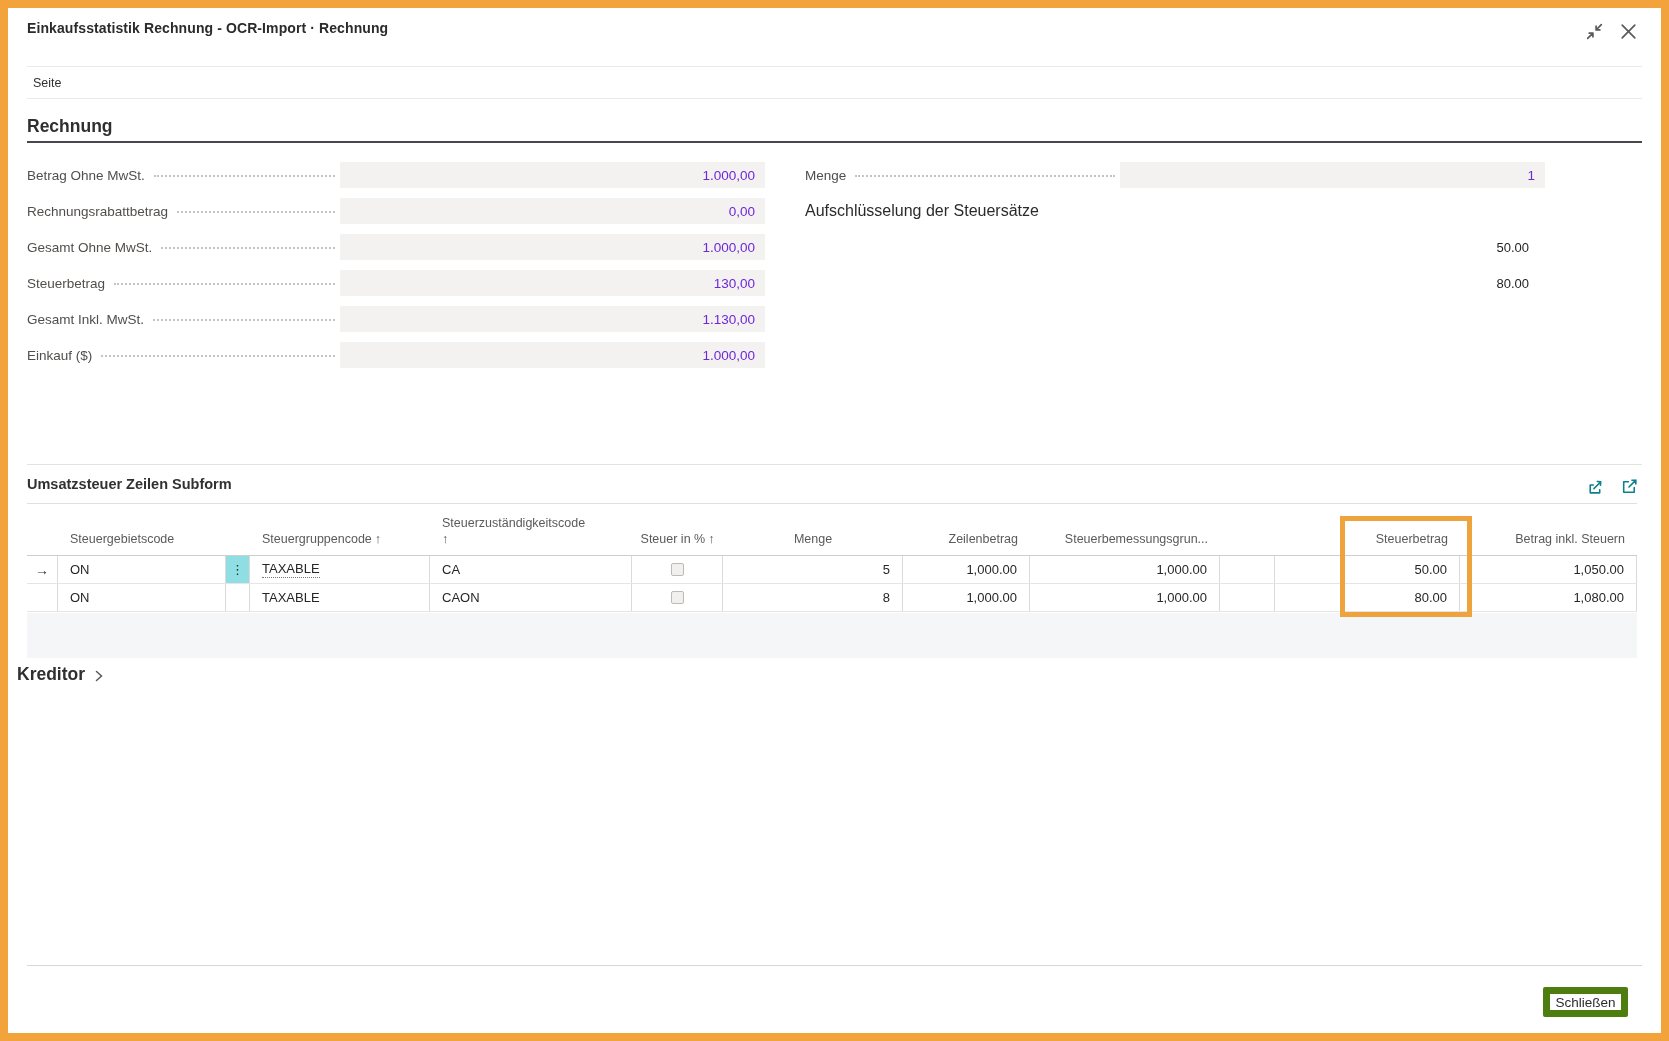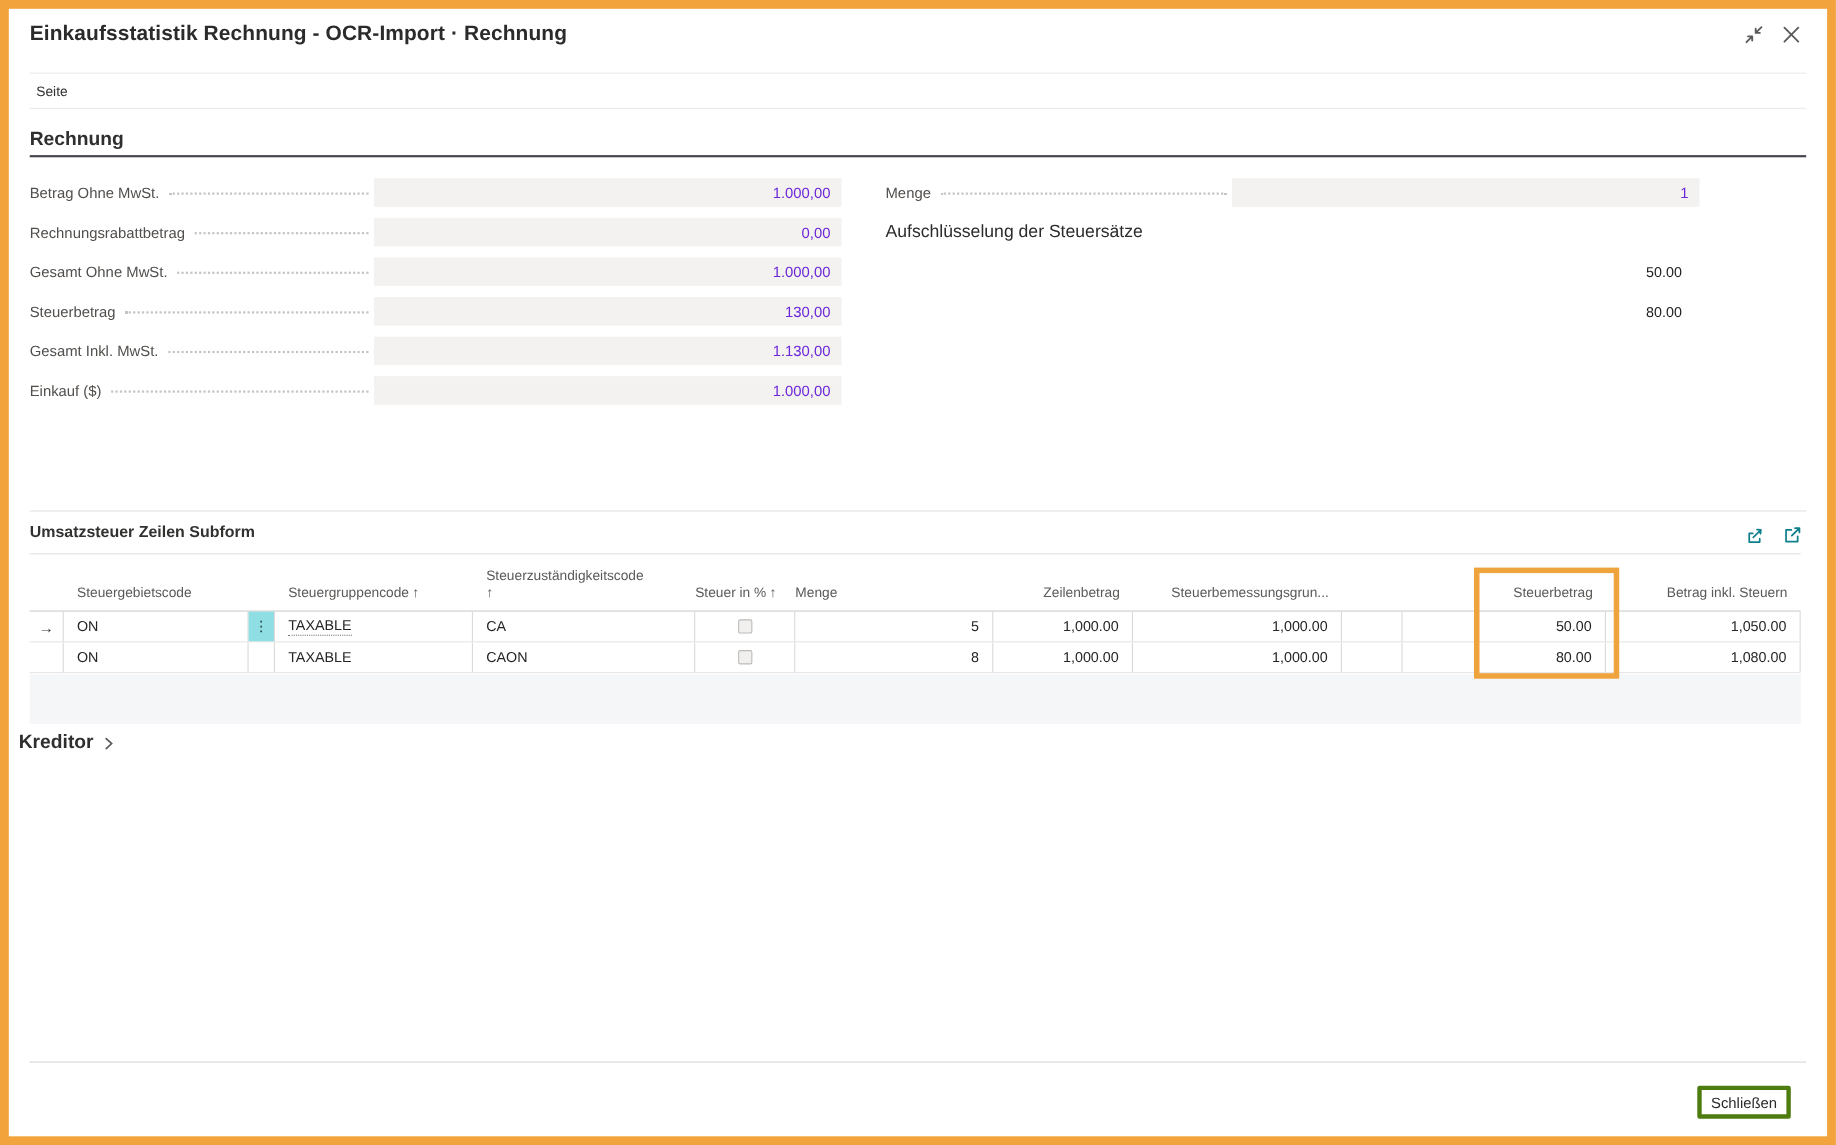--- a/index.html
+++ b/index.html
@@ -14,21 +14,21 @@
     color: #323130;
   }
   .frame {
     position: absolute; inset: 0;
     border: 8px solid #F2A33C;
     z-index: 60; pointer-events: none;
   }
   
   .title {
     position: absolute; left: 27px; top: 20px;
-    font-size: 19px; font-weight: 600; color: #2b2b2b;
+    font-size: 14px; font-weight: 600; color: #2b2b2b;
     letter-spacing: .1px;
   }
   .titlebar-icons { position: absolute; top: 21px; right: 30px; display: flex; gap: 13px; }
   .tb-icon { width: 21px; height: 21px; cursor: pointer; display:flex; align-items:center; justify-content:center; }
   .tb-icon svg { stroke: #5a5a5a; fill: none; stroke-width: 1.6; stroke-linecap: round; }
   
   .menubar {
     position: absolute; left: 27px; top: 66px; width: 1615px; height: 33px;
     border-top: 1px solid #eceae8; border-bottom: 1px solid #eceae8;
     display: flex; align-items: center;
@@ -55,21 +55,21 @@
   .rule-light { position: absolute; left: 27px; width: 1615px; height: 1px; background: #e3e2e0; }
   .h-subform { position: absolute; left: 27px; top: 476px; font-size: 14.5px; font-weight: 600; color: #323130; }
   .subform-icons { position: absolute; top: 477px; left: 1586px; display: flex; gap: 15px; }
   .sf-icon { width: 19px; height: 19px; cursor: pointer; }
   .sf-icon svg { stroke: #0E808C; fill: none; stroke-width: 1.5; stroke-linecap: round; stroke-linejoin: round; }
   
   .vtable { position: absolute; left: 27px; top: 503px; width: 1610px; }
   .grid-cols { display: grid; grid-template-columns: 31px 168px 24px 180px 202px 91px 180px 127px 190px 55px 185px 177px; }
   .hrow { border-top: 1px solid #e1e0de; border-bottom: 1px solid #cfcecd; height: 53px; align-items: end; }
   .hcell { padding: 0 12px 8px 12px; font-size: 12.5px; color: #5c5a58; line-height: 1.3; white-space: nowrap; cursor: pointer; }
-  .hcell.ha-c { padding-left: 0; padding-right: 0; }
+  .hcell.ha-c { text-align: center; padding-left: 0; padding-right: 0; }
   .hcell.ha-r { text-align: right; }
   .hcell.wrap { white-space: normal; }
   .sort { margin-left: 3px; }
   .wrap .sort { display: block; margin-left: 0; }
   .drow { height: 28px; border-bottom: 1px solid #e6e5e4; }
   .dcell {
     height: 100%; display: flex; align-items: center;
     padding: 0 12px; border-right: 1px solid #dbdad9;
     font-size: 13px; color: #262626; overflow: hidden; cursor: default;
   }
@@ -85,21 +85,21 @@
     border: 5px solid #EFA33D; z-index: 10; pointer-events: none;
   }
   
   .kreditor { position: absolute; left: 17px; top: 664px; display: flex; align-items: center; cursor: pointer; }
   .kreditor .ktitle { font-size: 17.5px; font-weight: 600; color: #2f2f2f; }
   .kreditor svg { margin-left: 7px; margin-top: 3px; stroke: #5a5a5a; fill: none; stroke-width: 1.5; stroke-linecap: round; }
   
   .footer-rule { position: absolute; left: 27px; top: 965px; width: 1615px; height: 1px; background: #d8d7d6; }
   .close-btn {
     position: absolute; left: 1543px; top: 987px; width: 85px; height: 30px;
-    background: #fff; border: 4px solid #4d7c0f; border-radius: 2px;
+    background: #fff; border: 7px solid #4d7c0f; border-radius: 2px;
     font-size: 13.5px; color: #2b2b2b; font-family: inherit;
     display: flex; align-items: center; justify-content: center; cursor: pointer;
   }
 </style>
 </head>
 <body>
 
 <div class="stage">
   <div class="frame"></div>
 

